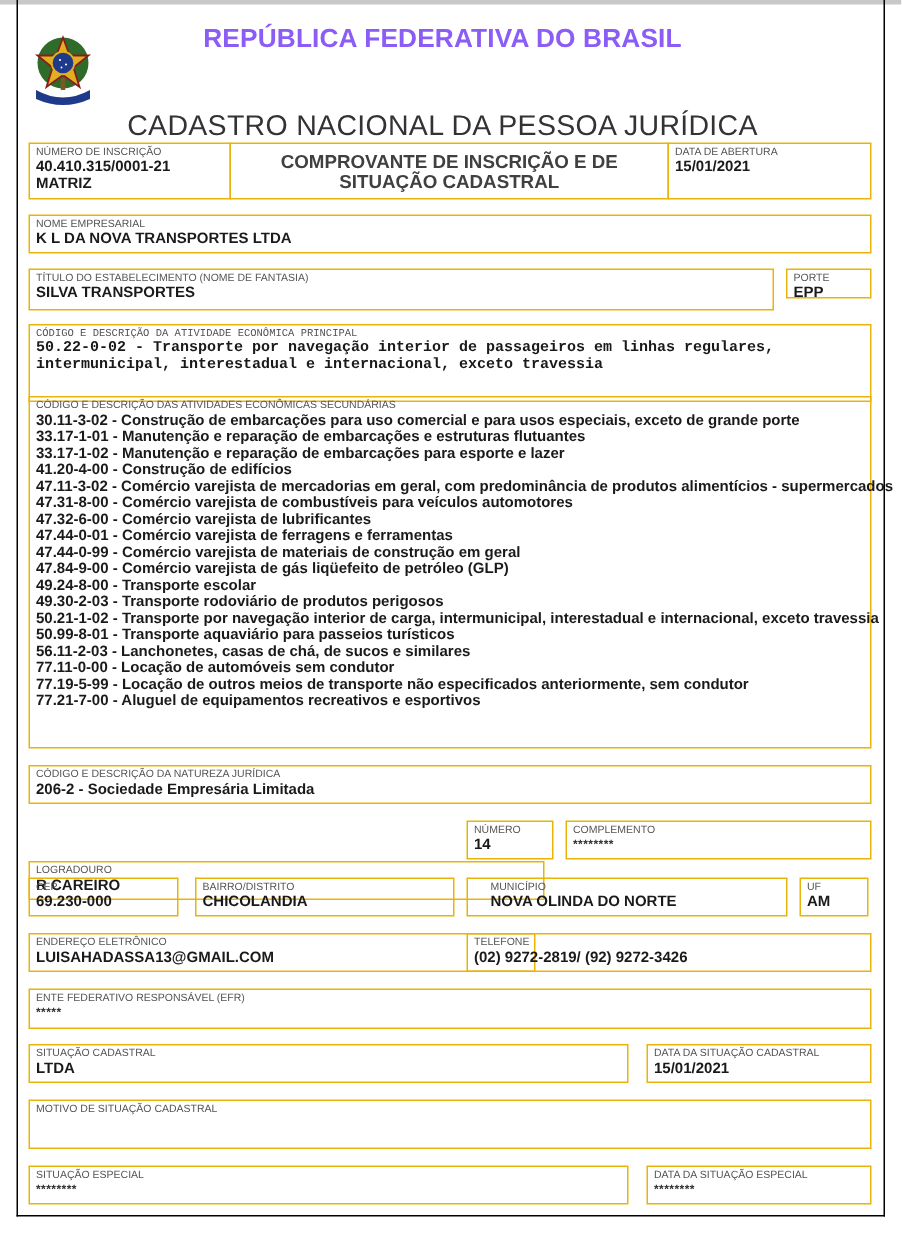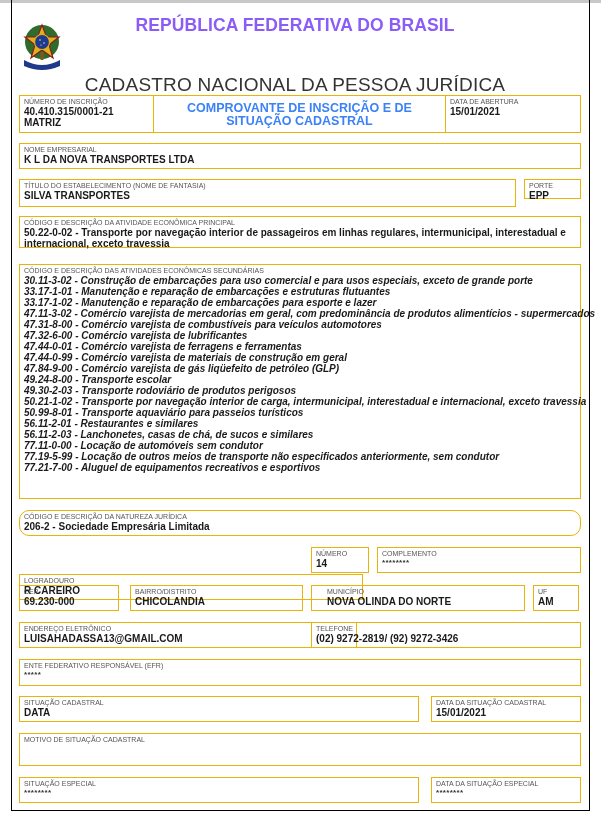--- a/index.html
+++ b/index.html
@@ -11,23 +11,23 @@
   .logo { position: absolute; left: 20px; top: 22px; width: 44px; height: 50px; }
   .h1 { position: absolute; left: 80px; top: 15px; width: 430px; text-align: center;
         font-size: 17.5px; font-weight: bold; color: #8b5cf6; letter-spacing: 0.1px; }
   .h2 { position: absolute; left: 80px; top: 59px; width: 430px; text-align: center;
         font-size: 19px; font-weight: normal; color: #333; letter-spacing: 0.2px; margin-top: 15px; }
   .box { position: absolute; border: 1px solid #eab308; box-sizing: border-box; padding: 2px 4px 0 4px; }
   .lbl { font-size: 7px; color: #555; line-height: 8px; white-space: nowrap; text-transform: uppercase; }
   .val { font-size: 10px; font-weight: bold; color: #1a1a1a; line-height: 11px; white-space: nowrap; }
   .val.wrap { white-space: normal; }
   .stars { font-size: 8px; font-weight: bold; color: #333; line-height: 10px; letter-spacing: 0.3px; }
-  .ttl { font-size: 12.5px; font-weight: bold; color: #3b82f6; text-align: center; line-height: 13px;
+  .ttl { font-size: 12.5px; font-weight: bold; color: #404040; text-align: center; line-height: 13px;
          padding-top: 4px; }
-  .list .val { line-height: 11px; font-style: italic; }
+  .list .val { line-height: 11px; }
 </style>
 </head>
 <body>
 
 <div class="topband"></div>
 <div class="frame"></div>
 
 <svg class="logo" viewBox="0 0 44 50">
   <circle cx="22" cy="20" r="17" fill="#2f6b2a"></circle>
   <polygon points="22,3 26.5,15 39,15 29,23 33,36 22,28 11,36 15,23 5,15 17.5,15" fill="#e0b020" stroke="#8a1c1c" stroke-width="1.2"></polygon>
@@ -62,50 +62,50 @@
 
 <div class="box" style="left:19px; top:179px; width:497px; height:28px;">
   <div class="lbl">TÍTULO DO ESTABELECIMENTO (NOME DE FANTASIA)</div>
   <div class="val">SILVA TRANSPORTES</div>
 </div>
 <div class="box" style="left:524px; top:179px; width:57px; height:20px;">
   <div class="lbl">PORTE</div>
   <div class="val">EPP</div>
 </div>
 
-<div class="box" style="left:19px; top:216px; width:562px; height:32px;">
+<div class="box" style="left:19px; top:216px; width:562px; height:52px;font-family:Liberation Mono, monospace;">
   <div class="lbl">CÓDIGO E DESCRIÇÃO DA ATIVIDADE ECONÔMICA PRINCIPAL</div>
   <div class="val wrap">50.22-0-02 - Transporte por navegação interior de passageiros em linhas regulares, intermunicipal, interestadual e internacional, exceto travessia</div>
 </div>
 
 <div class="box list" id="sec-box" style="left:19px; top:264px; width:562px; height:235px;">
   <div class="lbl">CÓDIGO E DESCRIÇÃO DAS ATIVIDADES ECONÔMICAS SECUNDÁRIAS</div>
   <div id="sec-list">
       <div class="val">30.11-3-02 - Construção de embarcações para uso comercial e para usos especiais, exceto de grande porte</div>
       <div class="val">33.17-1-01 - Manutenção e reparação de embarcações e estruturas flutuantes</div>
       <div class="val">33.17-1-02 - Manutenção e reparação de embarcações para esporte e lazer</div>
+      <div class="val">41.20-4-00 - Construção de edifícios</div>
       <div class="val">47.11-3-02 - Comércio varejista de mercadorias em geral, com predominância de produtos alimentícios - supermercados</div>
       <div class="val">47.31-8-00 - Comércio varejista de combustíveis para veículos automotores</div>
       <div class="val">47.32-6-00 - Comércio varejista de lubrificantes</div>
       <div class="val">47.44-0-01 - Comércio varejista de ferragens e ferramentas</div>
       <div class="val">47.44-0-99 - Comércio varejista de materiais de construção em geral</div>
       <div class="val">47.84-9-00 - Comércio varejista de gás liqüefeito de petróleo (GLP)</div>
       <div class="val">49.24-8-00 - Transporte escolar</div>
       <div class="val">49.30-2-03 - Transporte rodoviário de produtos perigosos</div>
       <div class="val">50.21-1-02 - Transporte por navegação interior de carga, intermunicipal, interestadual e internacional, exceto travessia</div>
       <div class="val">50.99-8-01 - Transporte aquaviário para passeios turísticos</div>
-      <div class="val">56.11-2-01 - Restaurantes e similares</div>
       <div class="val">56.11-2-03 - Lanchonetes, casas de chá, de sucos e similares</div>
       <div class="val">77.11-0-00 - Locação de automóveis sem condutor</div>
       <div class="val">77.19-5-99 - Locação de outros meios de transporte não especificados anteriormente, sem condutor</div>
       <div class="val">77.21-7-00 - Aluguel de equipamentos recreativos e esportivos</div>
     </div>
 </div>
 
-<div class="box" style="left:19px; top:510px; width:562px; height:26px;border-radius:10px;">
+<div class="box" style="left:19px; top:510px; width:562px; height:26px;">
   <div class="lbl">CÓDIGO E DESCRIÇÃO DA NATUREZA JURÍDICA</div>
   <div class="val">206-2 - Sociedade Empresária Limitada</div>
 </div>
 
 <div class="box" style="left:19px; top:574px; width:344px; height:26px;">
   <div class="lbl">LOGRADOURO</div>
   <div class="val">R CAREIRO</div>
 </div>
 <div class="box" style="left:311px; top:547px; width:58px; height:26px;">
   <div class="lbl">NÚMERO</div>
@@ -142,21 +142,21 @@
   <div class="val">(02) 9272-2819/ (92) 9272-3426</div>
 </div>
 
 <div class="box" style="left:19px; top:659px; width:562px; height:27px;">
   <div class="lbl">ENTE FEDERATIVO RESPONSÁVEL (EFR)</div>
   <div class="stars">*****</div>
 </div>
 
 <div class="box" style="left:19px; top:696px; width:400px; height:26px;">
   <div class="lbl">SITUAÇÃO CADASTRAL</div>
-  <div class="val">DATA</div>
+  <div class="val">LTDA</div>
 </div>
 <div class="box" style="left:431px; top:696px; width:150px; height:26px;">
   <div class="lbl">DATA DA SITUAÇÃO CADASTRAL</div>
   <div class="val">15/01/2021</div>
 </div>
 
 <div class="box" style="left:19px; top:733px; width:562px; height:33px;">
   <div class="lbl">MOTIVO DE SITUAÇÃO CADASTRAL</div>
   <div class="val"></div>
 </div>

